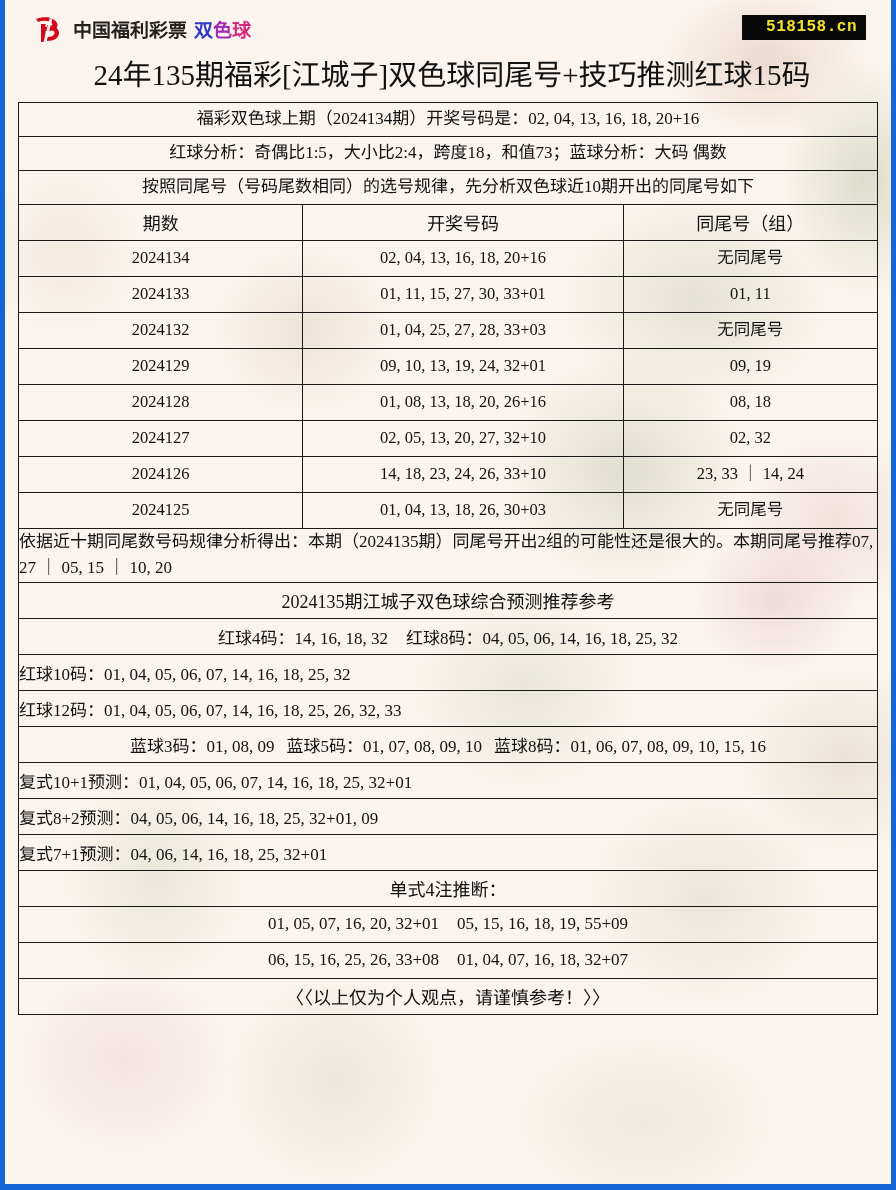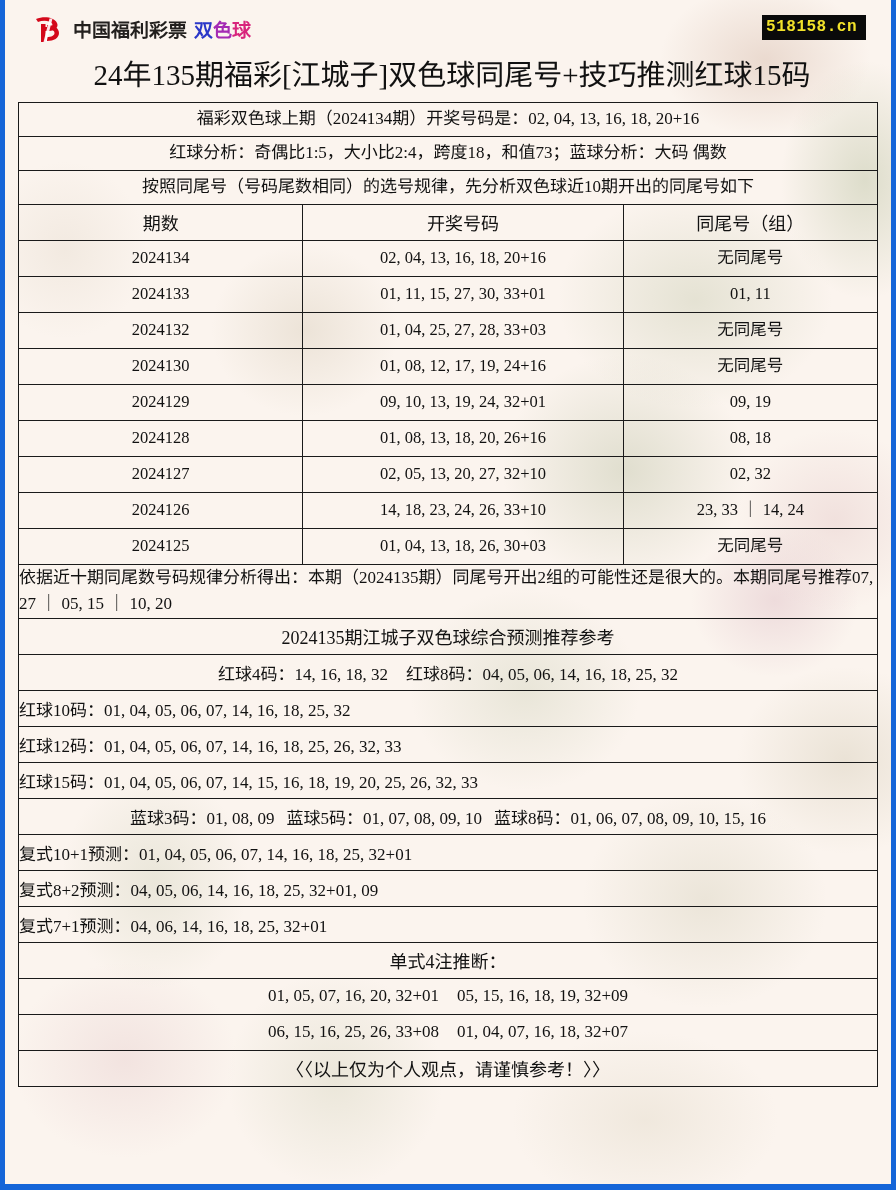--- a/index.html
+++ b/index.html
@@ -99,21 +99,21 @@
   #site-badge {
     position: absolute;
     right: 25px;
     top: 15px;
     background: #0a0a0a;
     color: #f2e22a;
     font-family: "Liberation Mono", "DejaVu Sans Mono", monospace;
     font-size: 16px;
     font-weight: bold;
     letter-spacing: 0.5px;
-    padding: 4px 9px 5px 4px;
+    padding: 4px 9px 5px 24px;
     line-height: 1;
   }
 
   
   #page-title {
     text-align: center;
     font-size: 29px;
     font-weight: normal;
     color: #111111;
     letter-spacing: 0px;
@@ -256,25 +256,20 @@
           <td class="cell c-center">2024133</td>
           <td class="cell c-center">01, 11, 15, 27, 30, 33+01</td>
           <td class="cell c-center">01, 11</td>
         </tr>
         <tr class="row-data">
           <td class="cell c-center">2024132</td>
           <td class="cell c-center">01, 04, 25, 27, 28, 33+03</td>
           <td class="cell c-center">无同尾号</td>
         </tr>
         <tr class="row-data">
-          <td class="cell c-center">2024130</td>
-          <td class="cell c-center">01, 08, 12, 17, 19, 24+16</td>
-          <td class="cell c-center">无同尾号</td>
-        </tr>
-        <tr class="row-data">
           <td class="cell c-center">2024129</td>
           <td class="cell c-center">09, 10, 13, 19, 24, 32+01</td>
           <td class="cell c-center">09, 19</td>
         </tr>
         <tr class="row-data">
           <td class="cell c-center">2024128</td>
           <td class="cell c-center">01, 08, 13, 18, 20, 26+16</td>
           <td class="cell c-center">08, 18</td>
         </tr>
         <tr class="row-data">
@@ -306,23 +301,20 @@
         </tr>
 
         <tr class="row-data">
           <td colspan="3" class="pred-left"><span>红球10码：</span><span>01, 04, 05, 06, 07, 14, 16, 18, 25, 32</span></td>
         </tr>
 
         <tr class="row-data">
           <td colspan="3" class="pred-left"><span>红球12码：</span><span>01, 04, 05, 06, 07, 14, 16, 18, 25, 26, 32, 33</span></td>
         </tr>
 
-        <tr class="row-data">
-          <td colspan="3" class="pred-left"><span>红球15码：</span><span>01, 04, 05, 06, 07, 14, 15, 16, 18, 19, 20, 25, 26, 32, 33</span></td>
-        </tr>
 
         <tr class="row-data">
           <td colspan="3" class="pred-center"><span>蓝球3码：</span><span>01, 08, 09</span><span class="gap-mid"></span><span>蓝球5码：</span><span>01, 07, 08, 09, 10</span><span class="gap-mid"></span><span>蓝球8码：</span><span>01, 06, 07, 08, 09, 10, 15, 16</span></td>
         </tr>
 
         <tr class="row-data">
           <td colspan="3" class="pred-left"><span>复式10+1预测：</span><span>01, 04, 05, 06, 07, 14, 16, 18, 25, 32+01</span></td>
         </tr>
 
         <tr class="row-data">
@@ -331,21 +323,21 @@
 
         <tr class="row-data">
           <td colspan="3" class="pred-left"><span>复式7+1预测：</span><span>04, 06, 14, 16, 18, 25, 32+01</span></td>
         </tr>
 
         <tr class="row-data">
           <td colspan="3" class="section-title">单式4注推断：</td>
         </tr>
 
         <tr class="row-data">
-          <td colspan="3" class="pred-center"><span>01, 05, 07, 16, 20, 32+01</span><span class="gap-wide"></span><span>05, 15, 16, 18, 19, 32+09</span></td>
+          <td colspan="3" class="pred-center"><span>01, 05, 07, 16, 20, 32+01</span><span class="gap-wide"></span><span>05, 15, 16, 18, 19, 55+09</span></td>
         </tr>
 
         <tr class="row-data">
           <td colspan="3" class="pred-center"><span>06, 15, 16, 25, 26, 33+08</span><span class="gap-wide"></span><span>01, 04, 07, 16, 18, 32+07</span></td>
         </tr>
 
         <tr class="row-data">
           <td colspan="3" class="disclaimer">〈〈以上仅为个人观点，请谨慎参考！〉〉</td>
         </tr>
 

